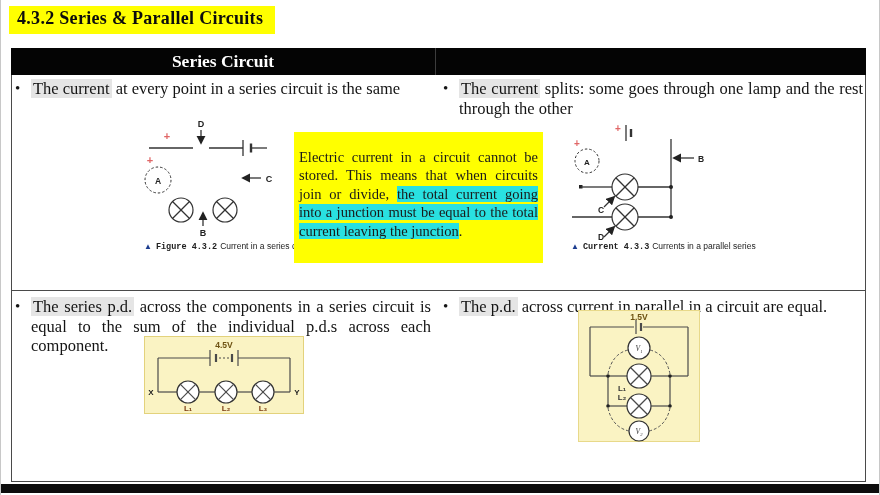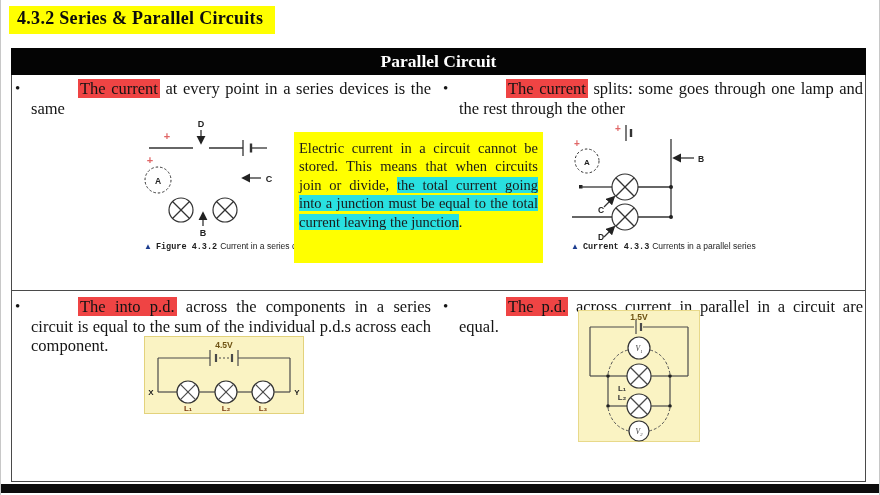--- a/index.html
+++ b/index.html
@@ -22,29 +22,29 @@
     display:flex; align-items:center; justify-content:center;
   }
   .th.left  { width:425px; border-right:1px solid #3c3c3c; }
   .th.right { flex:1; }
   .row-divider { position:absolute; left:10px; top:290px; width:855px; height:1px; background:#4a4a4a; z-index:3; }
   .bottom-bar { position:absolute; left:0; top:484px; width:880px; height:9px; background:#0d0d0d; }
 
   .bullet-row { position:absolute; display:flex; z-index:1; color:#141414; }
   .bullet-row .bullet { width:16px; flex:none; font-size:15px; padding-top:1px; }
   .bullet-row .btext { flex:1; text-align:justify; font-size:16.5px; line-height:19.5px; }
-  .hl-magenta { background:#ef4444; padding:0 2px;margin-left:47px; }
+  .hl-magenta { background:#e5e5e5; padding:0 2px; }
   .pos-s1 { left:14px;  top:79px;  width:416px; }
   .pos-p1 { left:442px; top:79px;  width:420px; }
   .pos-s2 { left:14px;  top:297px; width:416px; }
   .pos-p2 { left:442px; top:297px; width:420px; }
 
   .note-box {
     position:absolute; left:293px; top:132px; width:249px; height:131px;
-    background:#ffff00; z-index:10; padding:7px 5px; color:#1a1a1a;
+    background:#ffff00; z-index:10; padding:16px 5px; color:#1a1a1a;
     font-size:14.5px; line-height:18.4px; text-align:justify;
   }
   .hl-cyan { background:#29e0e0; }
 
   .fig-svg { position:absolute; z-index:2; }
   .fig-caption {
     position:absolute; z-index:2; font-family:"Liberation Sans","DejaVu Sans",sans-serif;
     font-size:8.5px; color:#222; white-space:nowrap;
   }
   .fig-caption .tri { color:#1c3d8f; font-size:8px; margin-right:4px; }
@@ -71,26 +71,26 @@
 </head>
 <body>
 
 <div class="page">
 
   <div class="title">4.3.2 Series &amp; Parallel Circuits</div>
 
   <div class="table-frame"></div>
 
   <div class="thead">
-    <div class="th right">Parallel Circuit</div>
+    <div class="th left">Series Circuit</div>
   </div>
 
   <div class="bullet-row pos-s1">
     <span class="bullet">•</span>
-    <div class="btext"><span class="hl-magenta">The current</span><span> at every point in a series devices is the same</span></div>
+    <div class="btext"><span class="hl-magenta">The current</span><span> at every point in a series circuit is the same</span></div>
   </div>
 
   <div class="bullet-row pos-p1">
     <span class="bullet">•</span>
     <div class="btext"><span class="hl-magenta">The current</span><span> splits: some goes through one lamp and the rest through the other</span></div>
   </div>
 
   <svg class="fig-svg svg-series" width="165" height="120" viewBox="0 0 165 120">
     <defs>
       <marker id="ahs" viewBox="0 0 10 10" refX="8" refY="5" markerWidth="7" markerHeight="7" orient="auto-start-reverse">
@@ -159,21 +159,21 @@
   <div class="fig-caption cap-parallel">
     <span class="tri">▲</span><b>Current 4.3.3</b><span>Currents in a parallel series</span>
   </div>
 
   <div class="note-box"><span>Electric current in a circuit cannot be stored. This means that when circuits join or divide, </span><span class="hl-cyan">the total current going into a junction must be equal to the total current leaving the junction</span><span>.</span></div>
 
   <div class="row-divider"></div>
 
   <div class="bullet-row pos-s2">
     <span class="bullet">•</span>
-    <div class="btext"><span class="hl-magenta">The into p.d.</span><span> across the components in a series circuit is equal to the sum of the individual p.d.s across each component.</span></div>
+    <div class="btext"><span class="hl-magenta">The series p.d.</span><span> across the components in a series circuit is equal to the sum of the individual p.d.s across each component.</span></div>
   </div>
 
   <div class="bullet-row pos-p2">
     <span class="bullet">•</span>
     <div class="btext"><span class="hl-magenta">The p.d.</span><span> across current in parallel in a circuit are equal.</span></div>
   </div>
 
   <svg class="fig-svg svg-s2img" width="160" height="78" viewBox="0 0 160 78">
     <rect x="0.5" y="0.5" width="159" height="77" fill="#faf3c3" stroke="#e3d27c"></rect>
     <text class="volts" x="80" y="12" text-anchor="middle">4.5V</text>

